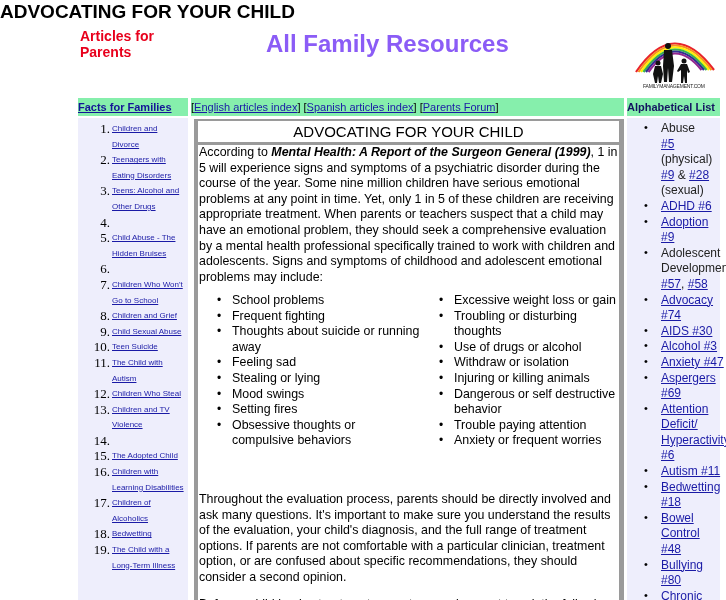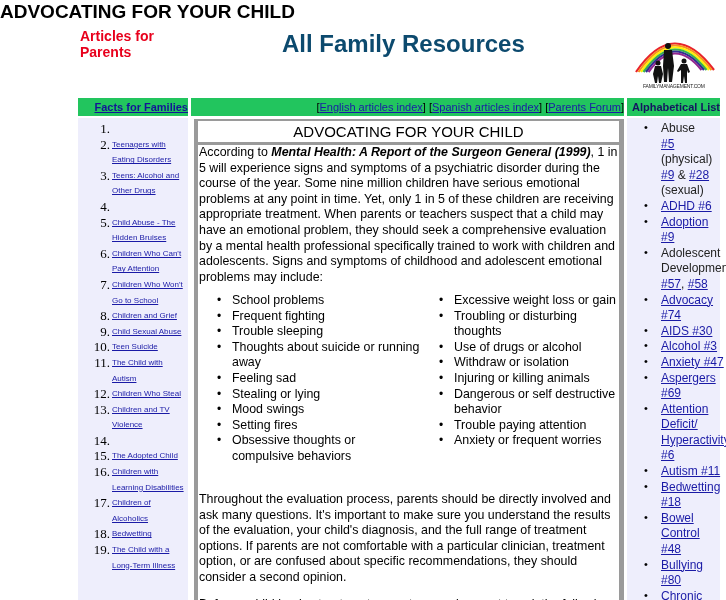--- a/index.html
+++ b/index.html
@@ -1,24 +1,24 @@
 <!DOCTYPE html>
 <html><head>
 <meta charset="utf-8">
 <style>
   html, body { margin:0; padding:0; background:#ffffff; }
   body { width:726px; height:600px; overflow:hidden; position:relative; font-family:"Liberation Sans", sans-serif; color:#000; }
   a { color:#1a1aa6; text-decoration:underline; }
   .h1 { position:absolute; left:0; top:0; font-size:19px; font-weight:bold; line-height:24px; letter-spacing:0px; }
   .articles { position:absolute; left:80px; top:28px; font-size:14px; font-weight:bold; color:#e8001c; line-height:16px; }
-  .site-title { position:absolute; left:282px; top:30px; font-size:24px; font-weight:bold; color:#0c4a6e; line-height:28px; }
+  .site-title { position:absolute; left:266px; top:30px; font-size:24px; font-weight:bold; color:#8b5cf6; line-height:28px; }
   .logo { position:absolute; left:632px; top:30px; width:86px; height:62px; }
   .logo-text { position:absolute; left:643px; top:83px; font-size:5px; font-family:"Liberation Sans Narrow", "Liberation Sans", sans-serif; letter-spacing:-0.2px; color:#222; }
 
-  .hdr { position:absolute; top:98px; height:18px; background:#22c55e; font-size:11px; line-height:18px; text-align:right; }
+  .hdr { position:absolute; top:98px; height:18px; background:#86efac; font-size:11px; line-height:18px; text-align:left; }
   .hdr-left { left:78px; width:110px; font-weight:bold; }
   .hdr-left a { color:#141496; }
   .hdr-mid { left:191px; width:433px; }
   .hdr-right { left:627px; width:93px; font-weight:bold; color:#141460; }
 
   .col-left { position:absolute; left:78px; top:118px; width:110px; height:482px; background:#eeeefc; }
   .col-right { position:absolute; left:627px; top:118px; width:93px; height:482px; background:#eeeefc; }
   .col-mid-frame { position:absolute; left:194px; top:119px; width:430px; height:481px; background:#9a9a9a; }
   .title-box { position:absolute; left:198px; top:121px; width:421px; height:21px; background:#fff; text-align:center; font-size:15px; line-height:21px; }
   .content-box { position:absolute; left:198px; top:145px; width:421px; height:460px; background:#fff; }
@@ -81,39 +81,39 @@
 </div>
 <div class="hdr hdr-right">Alphabetical List</div>
 
 <div class="col-left"></div>
 <div class="col-right"></div>
 <div class="col-mid-frame"></div>
 
 <ol class="facts" id="facts">
     <li>
       <span class="num">1.</span>
+      <span class="lnk"><a href="#">Children and Divorce</a></span>
     </li>
     <li>
       <span class="num">2.</span>
       <span class="lnk"><a href="#">Teenagers with<br>Eating Disorders</a></span>
     </li>
     <li>
       <span class="num">3.</span>
       <span class="lnk"><a href="#">Teens: Alcohol and<br>Other Drugs</a></span>
     </li>
     <li>
       <span class="num">4.</span>
     </li>
     <li>
       <span class="num">5.</span>
       <span class="lnk"><a href="#">Child Abuse - The<br>Hidden Bruises</a></span>
     </li>
     <li>
       <span class="num">6.</span>
-      <span class="lnk"><a href="#">Children Who Can't<br>Pay Attention</a></span>
     </li>
     <li>
       <span class="num">7.</span>
       <span class="lnk"><a href="#">Children Who Won't<br>Go to School</a></span>
     </li>
     <li>
       <span class="num">8.</span>
       <span class="lnk"><a href="#">Children and Grief</a></span>
     </li>
     <li>
@@ -183,21 +183,20 @@
   </ul>
 
 <div class="title-box">ADVOCATING FOR YOUR CHILD</div>
 
 <div class="content-box">
   <p class="para p1"><span>According to </span><b><i>Mental Health: A Report of the Surgeon General (1999)</i></b><span>, 1 in 5 will experience signs and symptoms of a psychiatric disorder during the course of the year. Some nine million children have serious emotional problems at any point in time. Yet, only 1 in 5 of these children are receiving appropriate treatment. When parents or teachers suspect that a child may have an emotional problem, they should seek a comprehensive evaluation by a mental health professional specifically trained to work with children and adolescents. Signs and symptoms of childhood and adolescent emotional problems may include:</span></p>
   <div class="sym">
     <ul class="c1" id="sym-left">
         <li>School problems</li>
         <li>Frequent fighting</li>
-        <li>Trouble sleeping</li>
         <li>Thoughts about suicide or running away</li>
         <li>Feeling sad</li>
         <li>Stealing or lying</li>
         <li>Mood swings</li>
         <li>Setting fires</li>
         <li>Obsessive thoughts or compulsive behaviors</li>
       </ul>
     <ul class="c2" id="sym-right">
         <li>Excessive weight loss or gain</li>
         <li>Troubling or disturbing thoughts</li>

